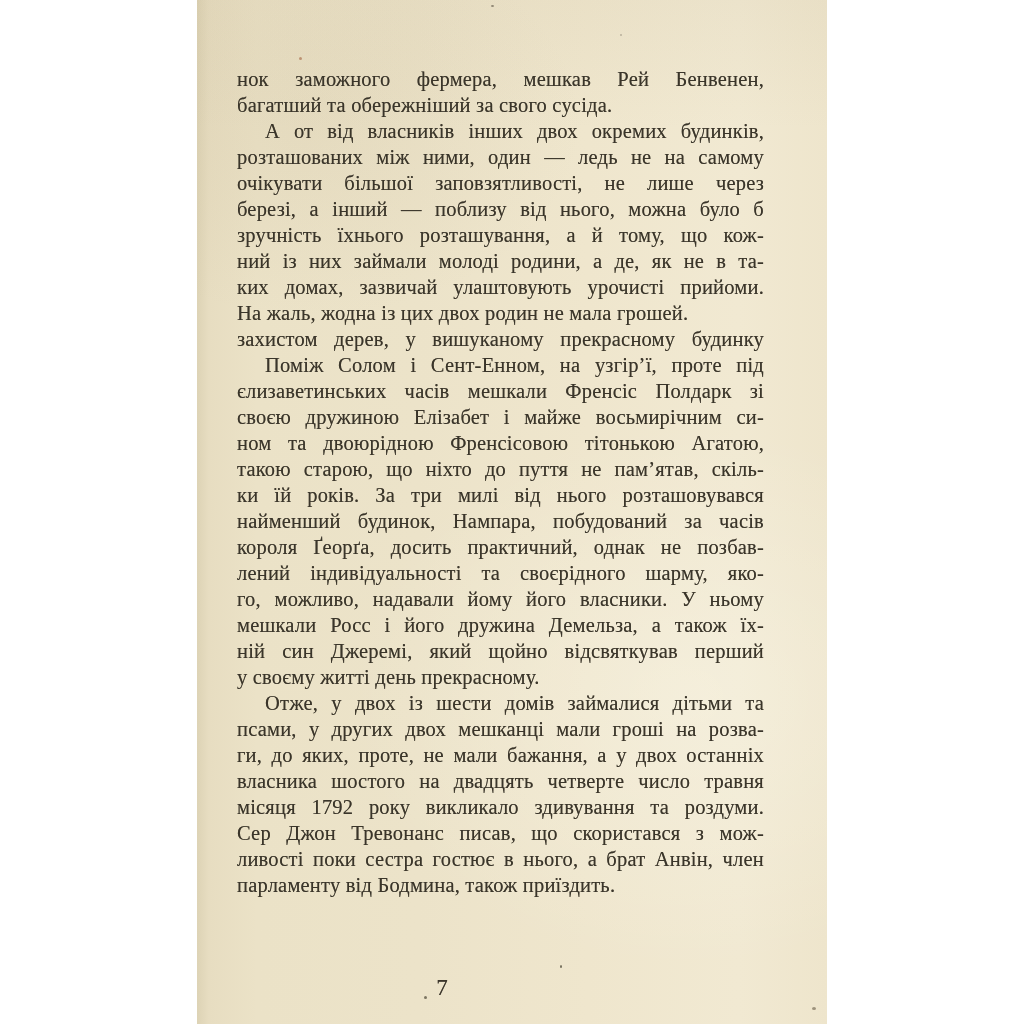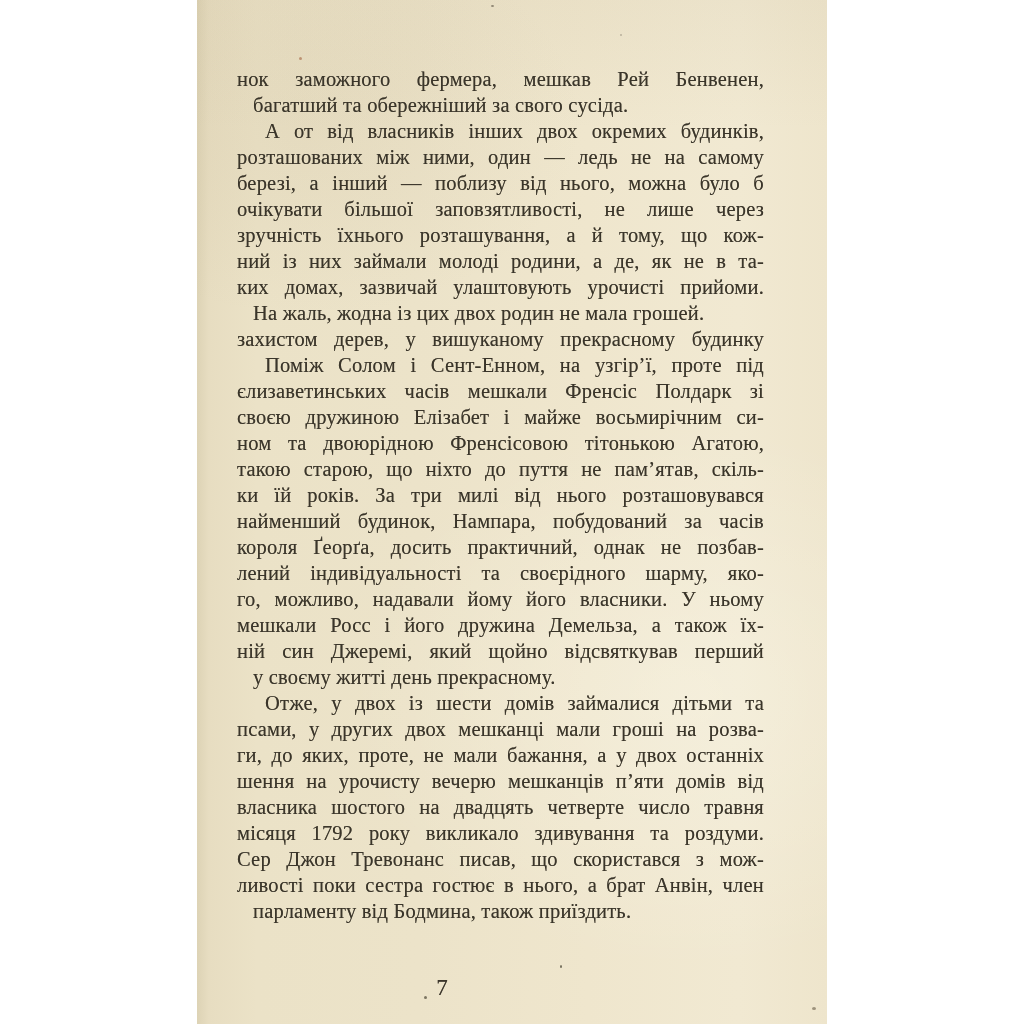--- a/index.html
+++ b/index.html
@@ -45,21 +45,20 @@
     letter-spacing: 0.2px;
   }
 
   .line {
     text-align: justify;
     text-align-last: justify;
     white-space: normal;
   }
   .line.plast {
     text-align-last: left;
-    margin-left: 16px;
   }
   .line.indent {
     text-indent: 28px;
   }
 
   .page-number {
     position: absolute;
     left: 225px;
     top: 975px;
     width: 40px;
@@ -77,22 +76,22 @@
 </head>
 <body>
 
 <div class="canvas">
   <div class="page">
     <div class="text-block" id="text-block">
         <div class="line">нок заможного фермера, мешкав Рей Бенвенен,</div>
         <div class="line plast">багатший та обережніший за свого сусіда.</div>
         <div class="line indent">А от від власників інших двох окремих будинків,</div>
         <div class="line">розташованих між ними, один — ледь не на самому</div>
+        <div class="line">очікувати більшої заповзятливості, не лише через</div>
         <div class="line">березі, а інший — поблизу від нього, можна було б</div>
-        <div class="line">очікувати більшої заповзятливості, не лише через</div>
         <div class="line">зручність їхнього розташування, а й тому, що кож-</div>
         <div class="line">ний із них займали молоді родини, а де, як не в та-</div>
         <div class="line">ких домах, зазвичай улаштовують урочисті прийоми.</div>
         <div class="line plast">На жаль, жодна із цих двох родин не мала грошей.</div>
         <div class="line">захистом дерев, у вишуканому прекрасному будинку</div>
         <div class="line indent">Поміж Солом і Сент-Енном, на узгір’ї, проте під</div>
         <div class="line">єлизаветинських часів мешкали Френсіс Полдарк зі</div>
         <div class="line">своєю дружиною Елізабет і майже восьмирічним си-</div>
         <div class="line">ном та двоюрідною Френсісовою тітонькою Агатою,</div>
         <div class="line">такою старою, що ніхто до пуття не пам’ятав, скіль-</div>
@@ -100,21 +99,20 @@
         <div class="line">найменший будинок, Нампара, побудований за часів</div>
         <div class="line">короля Ґеорґа, досить практичний, однак не позбав-</div>
         <div class="line">лений індивідуальності та своєрідного шарму, яко-</div>
         <div class="line">го, можливо, надавали йому його власники. У ньому</div>
         <div class="line">мешкали Росс і його дружина Демельза, а також їх-</div>
         <div class="line">ній син Джеремі, який щойно відсвяткував перший</div>
         <div class="line plast">у своєму житті день прекрасному.</div>
         <div class="line indent">Отже, у двох із шести домів займалися дітьми та</div>
         <div class="line">псами, у других двох мешканці мали гроші на розва-</div>
         <div class="line">ги, до яких, проте, не мали бажання, а у двох останніх</div>
-        <div class="line">шення на урочисту вечерю мешканців п’яти домів від</div>
         <div class="line">власника шостого на двадцять четверте число травня</div>
         <div class="line">місяця 1792 року викликало здивування та роздуми.</div>
         <div class="line">Сер Джон Тревонанс писав, що скористався з мож-</div>
         <div class="line">ливості поки сестра гостює в нього, а брат Анвін, член</div>
         <div class="line plast">парламенту від Бодмина, також приїздить.</div>
       </div>
     <div class="page-number">7</div>
   <div class="speck" style="left: 102px; top: 57px; width: 3px; height: 3px; background: rgb(156, 90, 54); opacity: 0.55;"></div>
       <div class="speck" style="left: 294px; top: 5px; width: 3px; height: 2px; background: rgb(107, 99, 83); opacity: 0.7;"></div>
       <div class="speck" style="left: 423px; top: 34px; width: 2px; height: 2px; background: rgb(138, 128, 112); opacity: 0.5;"></div>

